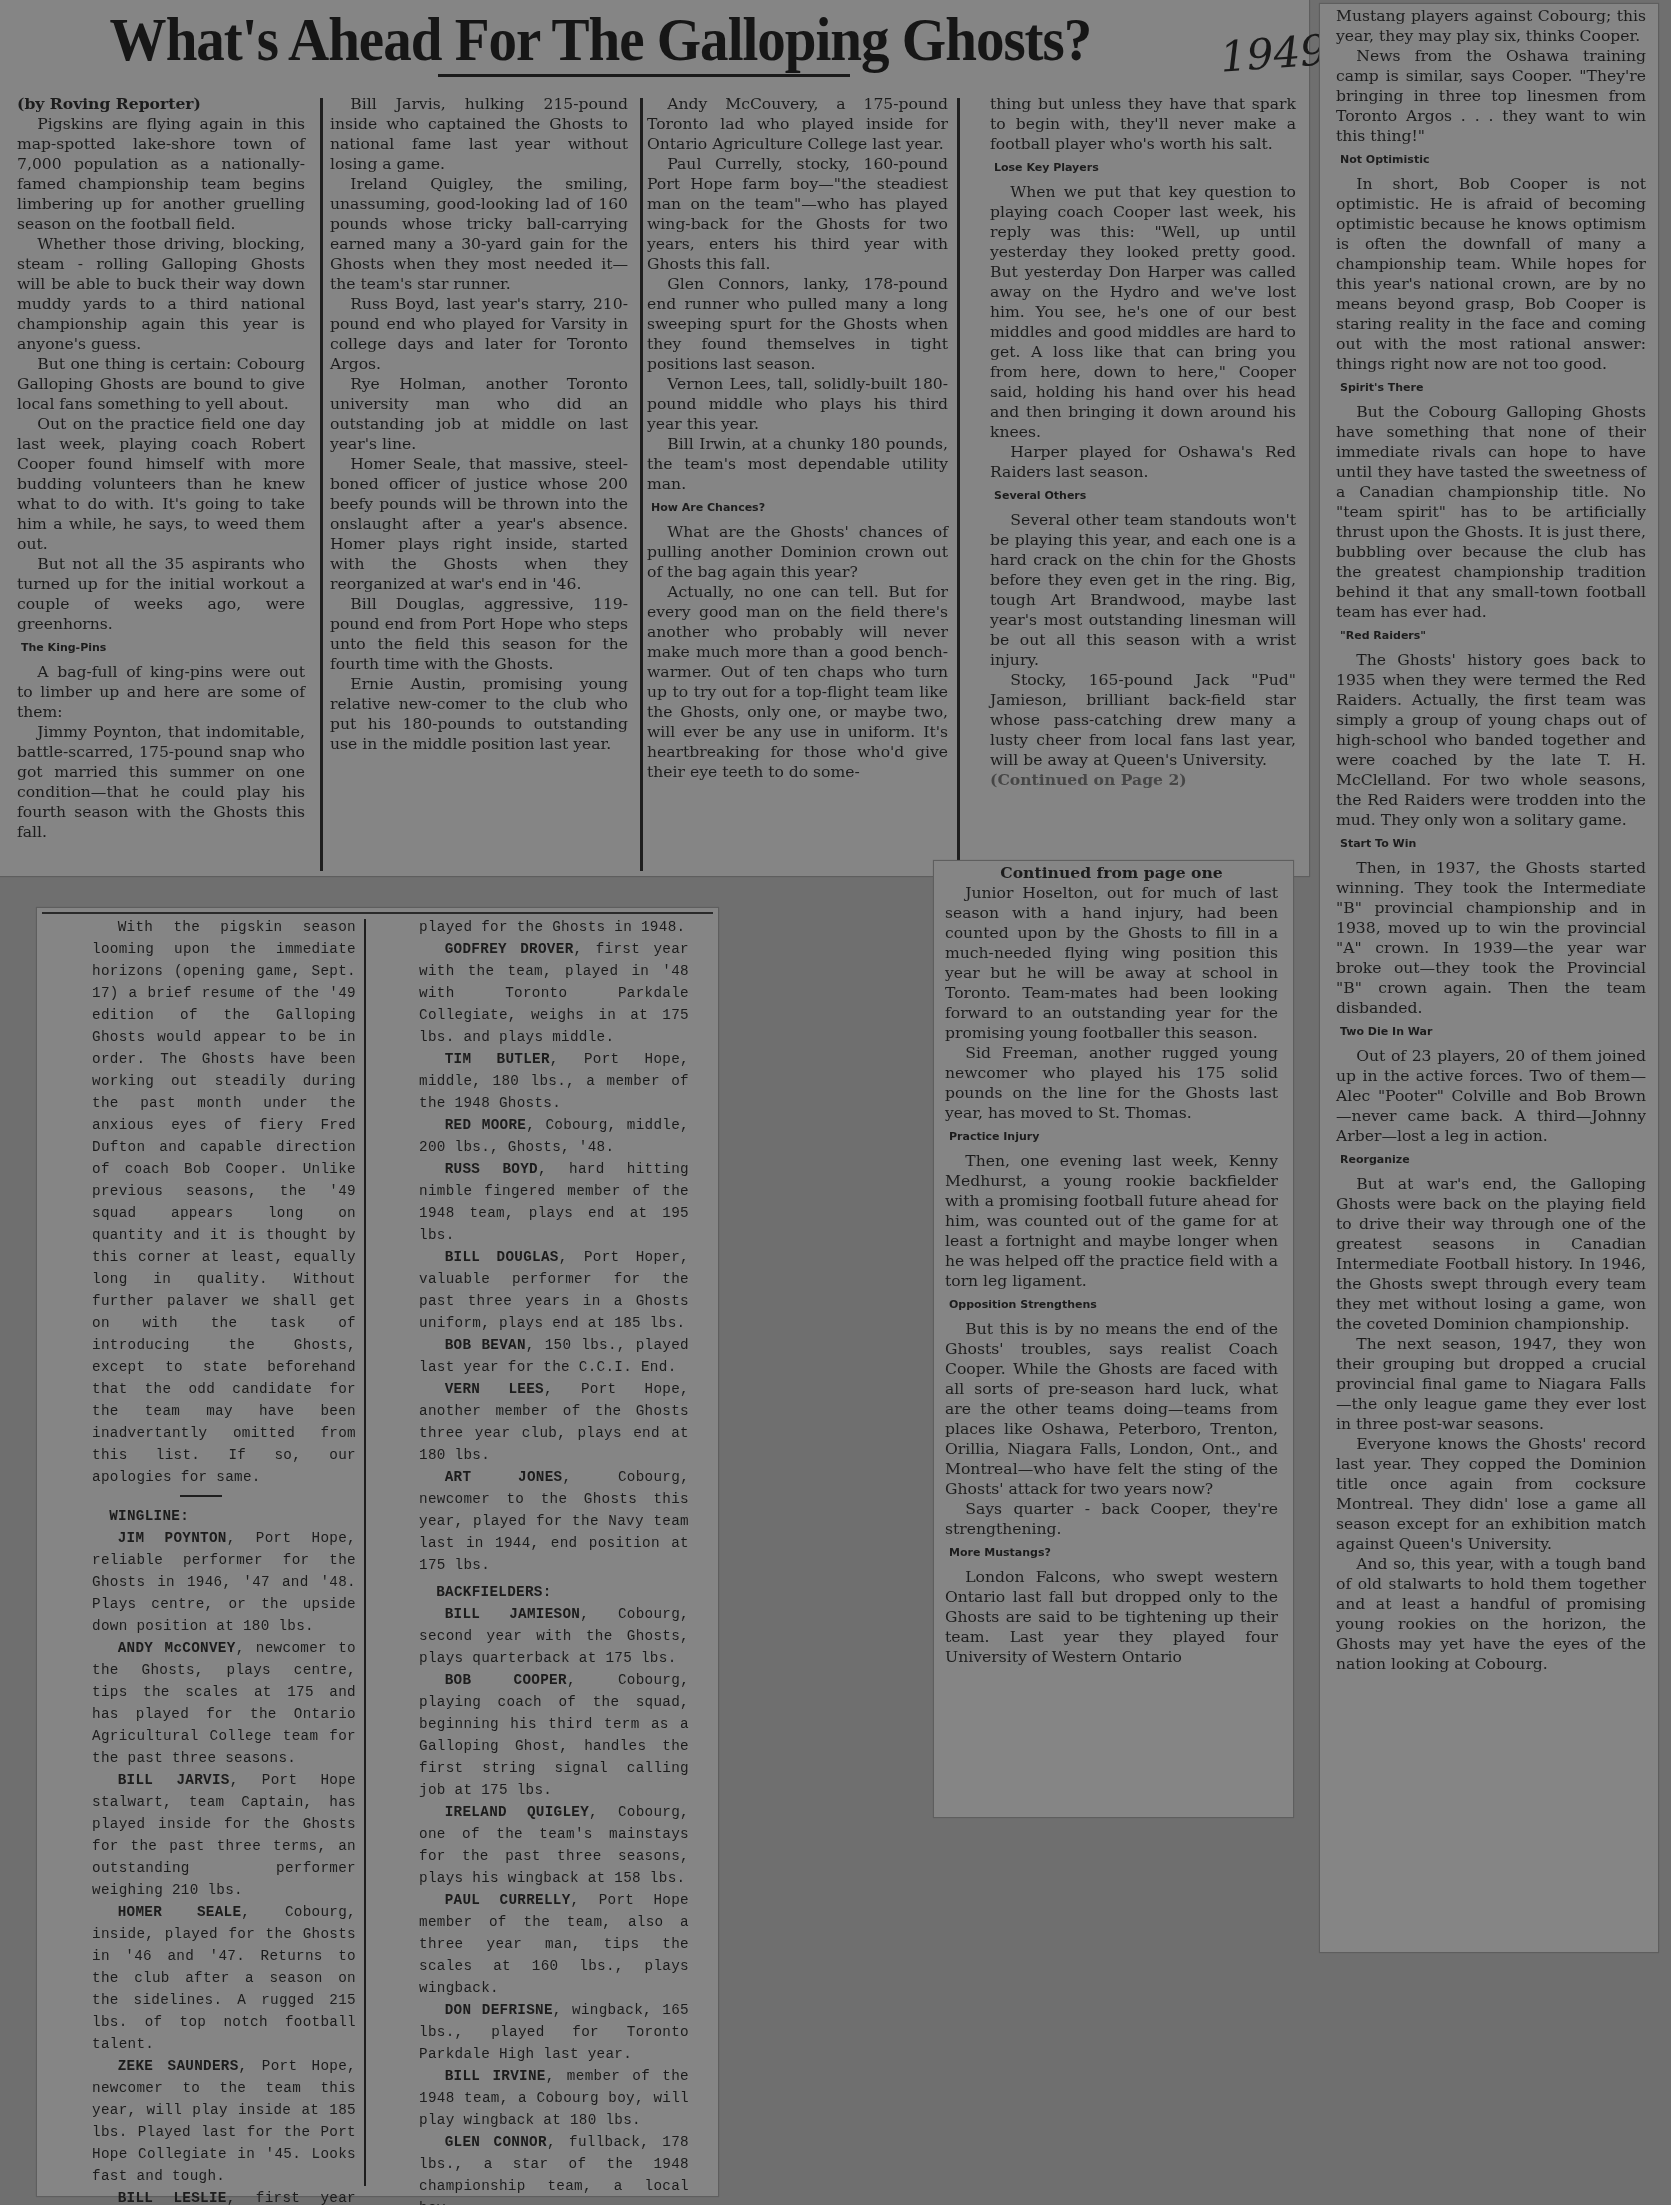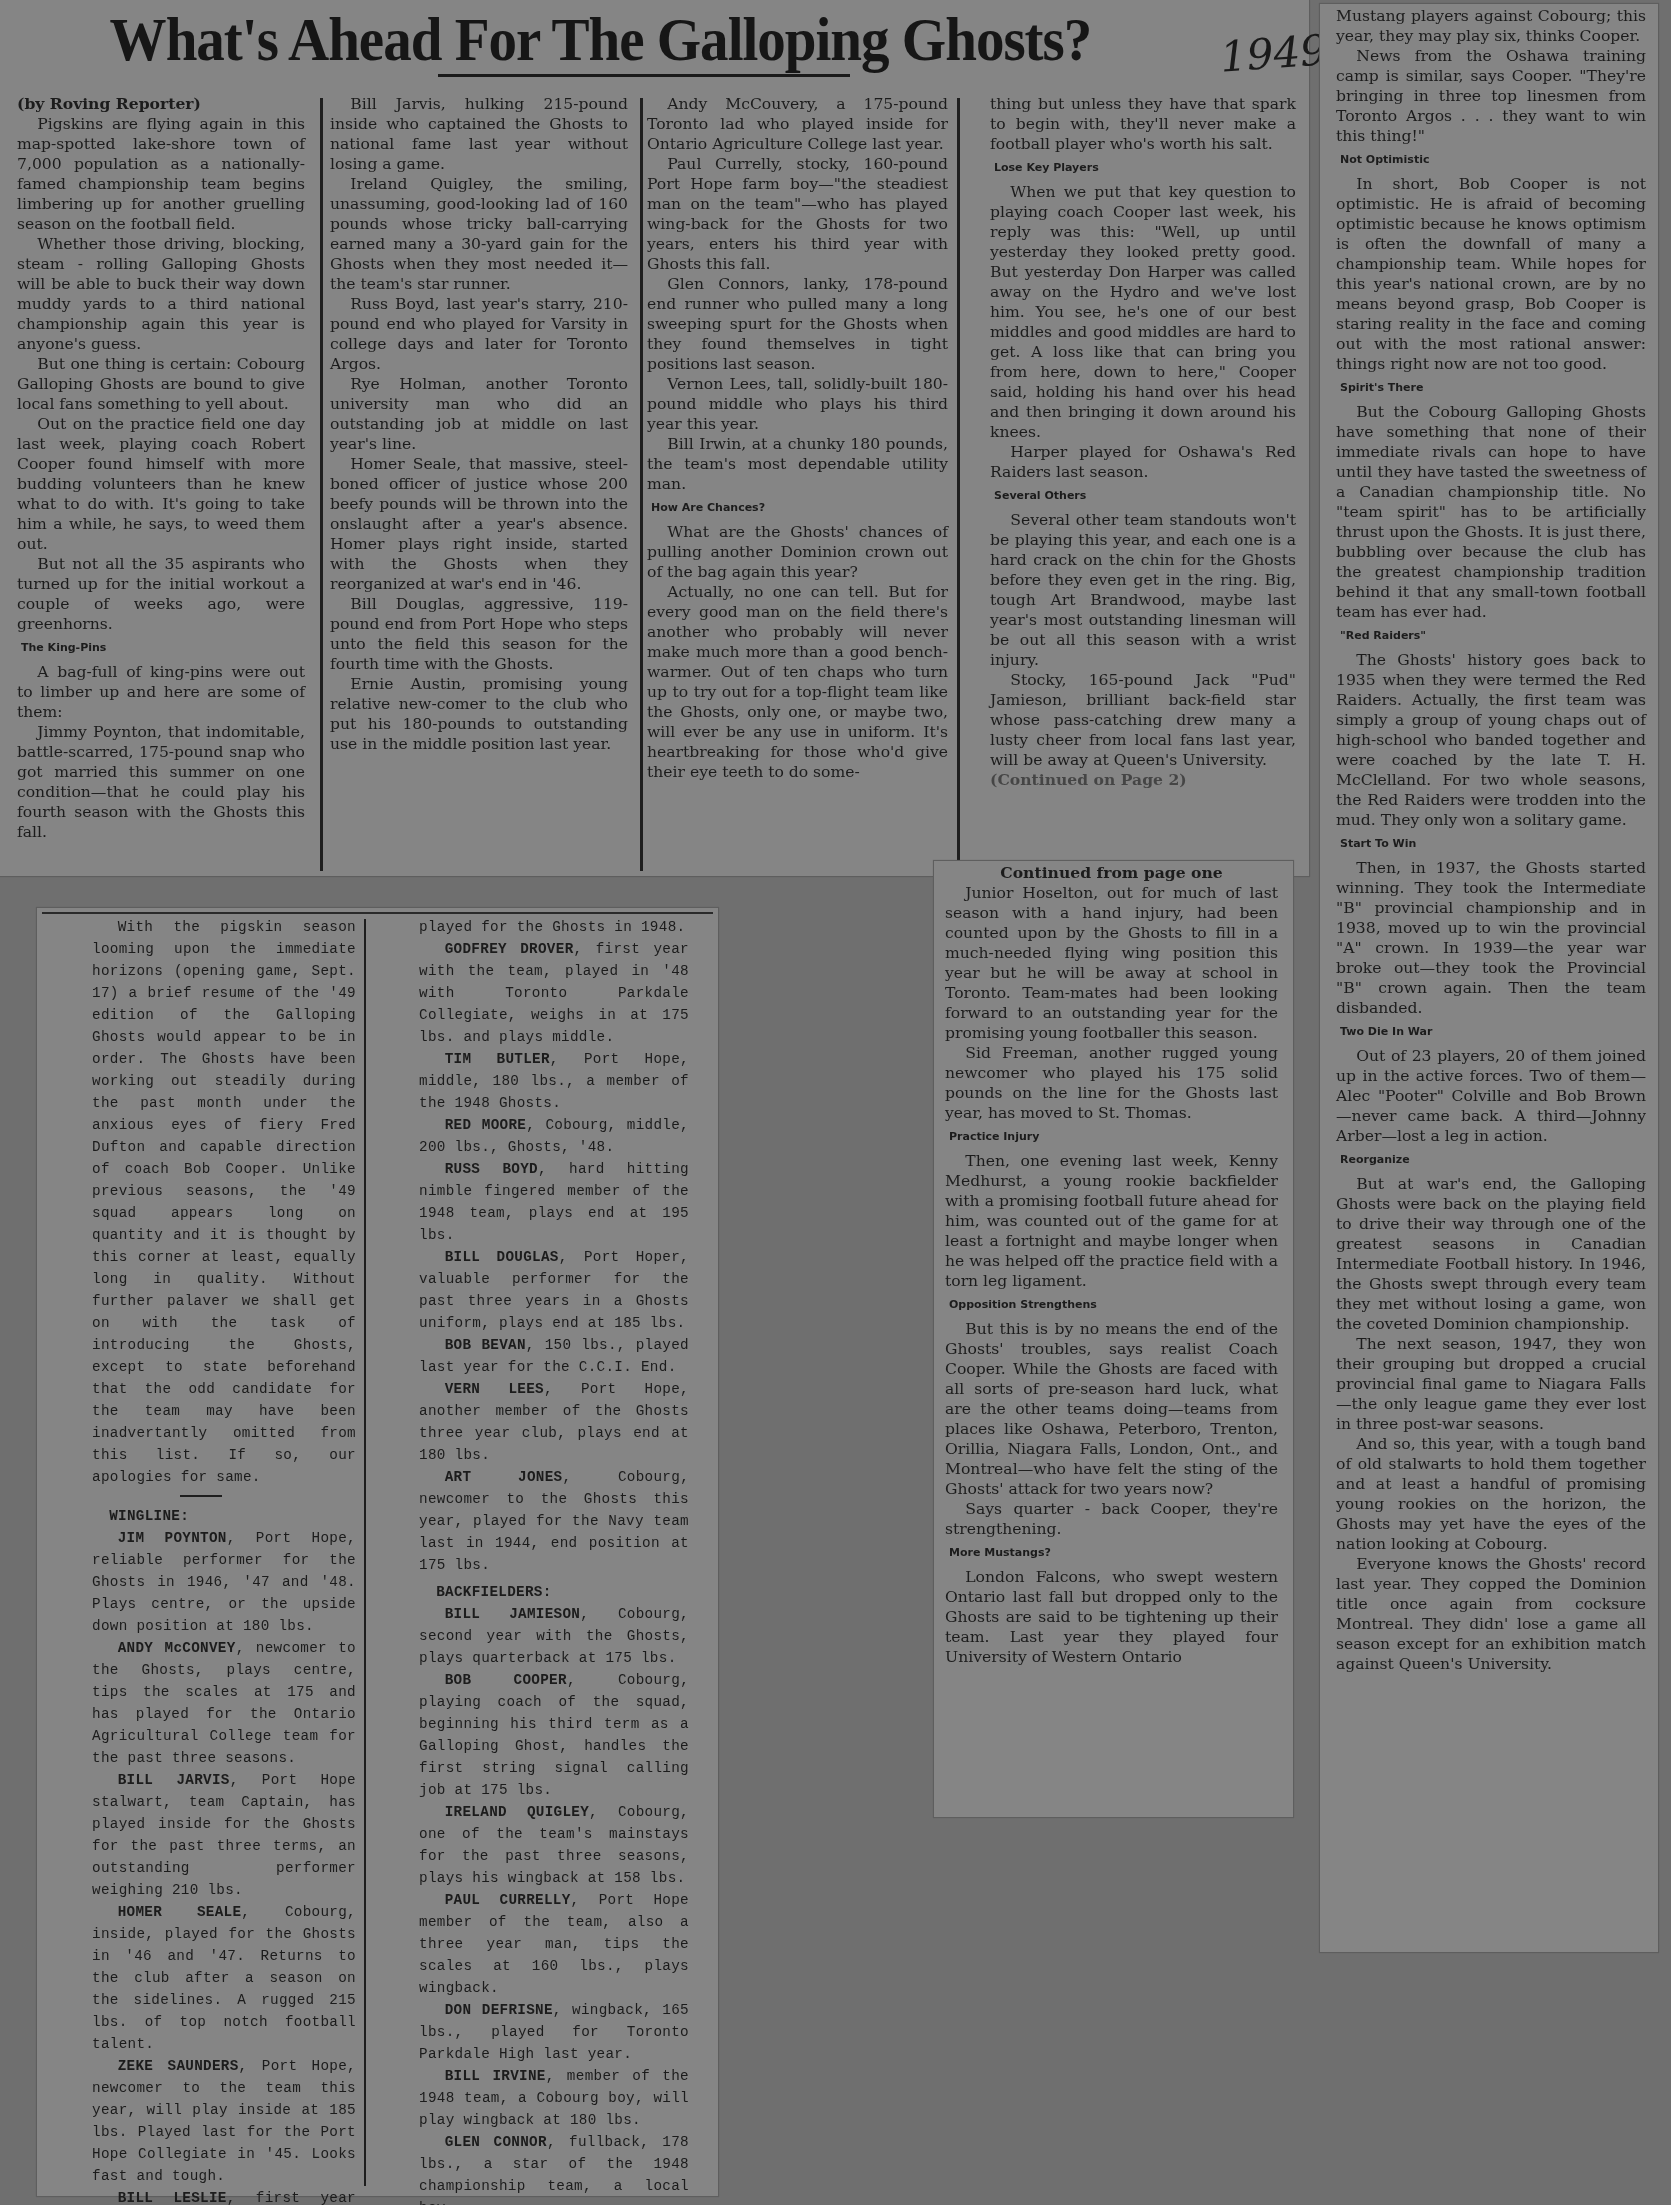--- a/index.html
+++ b/index.html
@@ -105,22 +105,22 @@
     <p>But the Cobourg Galloping Ghosts have something that none of their immediate rivals can hope to have until they have tasted the sweetness of a Canadian championship title. No "team spirit" has to be artificially thrust upon the Ghosts. It is just there, bubbling over because the club has the greatest championship tradition behind it that any small-town football team has ever had.</p>
     <h4>"Red Raiders"</h4>
     <p>The Ghosts' history goes back to 1935 when they were termed the Red Raiders. Actually, the first team was simply a group of young chaps out of high-school who banded together and were coached by the late T. H. McClelland. For two whole seasons, the Red Raiders were trodden into the mud. They only won a solitary game.</p>
     <h4>Start To Win</h4>
     <p>Then, in 1937, the Ghosts started winning. They took the Intermediate "B" provincial championship and in 1938, moved up to win the provincial "A" crown. In 1939—the year war broke out—they took the Provincial "B" crown again. Then the team disbanded.</p>
     <h4>Two Die In War</h4>
     <p>Out of 23 players, 20 of them joined up in the active forces. Two of them—Alec "Pooter" Colville and Bob Brown—never came back. A third—Johnny Arber—lost a leg in action.</p>
     <h4>Reorganize</h4>
     <p>But at war's end, the Galloping Ghosts were back on the playing field to drive their way through one of the greatest seasons in Canadian Intermediate Football history. In 1946, the Ghosts swept through every team they met without losing a game, won the coveted Dominion championship.</p>
     <p>The next season, 1947, they won their grouping but dropped a crucial provincial final game to Niagara Falls—the only league game they ever lost in three post-war seasons.</p>
+    <p>Everyone knows the Ghosts' record last year. They copped the Dominion title once again from cocksure Montreal. They didn' lose a game all season except for an exhibition match against Queen's University.</p>
     <p>And so, this year, with a tough band of old stalwarts to hold them together and at least a handful of promising young rookies on the horizon, the Ghosts may yet have the eyes of the nation looking at Cobourg.</p>
-    <p>Everyone knows the Ghosts' record last year. They copped the Dominion title once again from cocksure Montreal. They didn' lose a game all season except for an exhibition match against Queen's University.</p>
   </div>
 
 <div class="clip" style="left:934px;top:861px;width:359px;height:956px;"></div>
 <div class="col" id="ccol" style="left:945px;top:863px;width:333px;">
   <p class="center-h">Continued from page one</p>
 <p>Junior Hoselton, out for much of last season with a hand injury, had been counted upon by the Ghosts to fill in a much-needed flying wing position this year but he will be away at school in Toronto. Team-mates had been looking forward to an outstanding year for the promising young footballer this season.</p>
     <p>Sid Freeman, another rugged young newcomer who played his 175 solid pounds on the line for the Ghosts last year, has moved to St. Thomas.</p>
     <h4>Practice Injury</h4>
     <p>Then, one evening last week, Kenny Medhurst, a young rookie backfielder with a promising football future ahead for him, was counted out of the game for at least a fortnight and maybe longer when he was helped off the practice field with a torn leg ligament.</p>
     <h4>Opposition Strengthens</h4>

